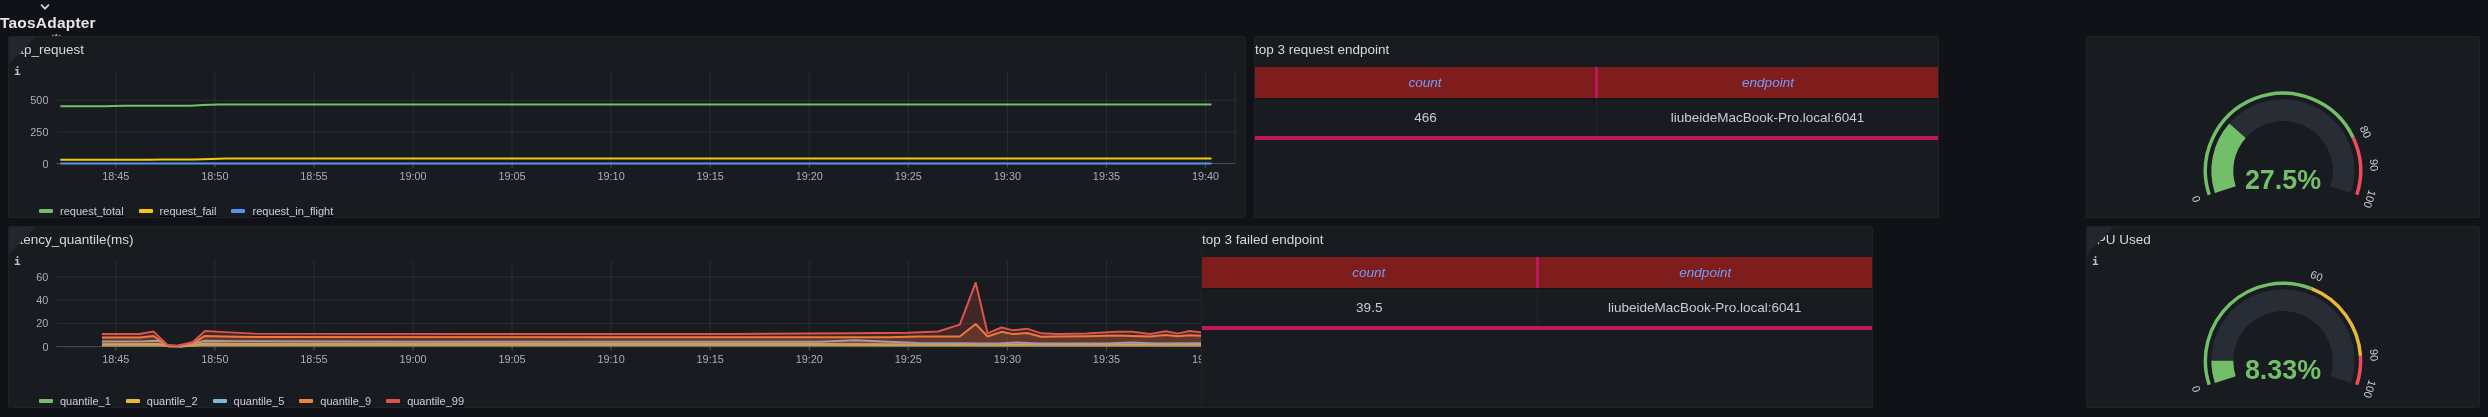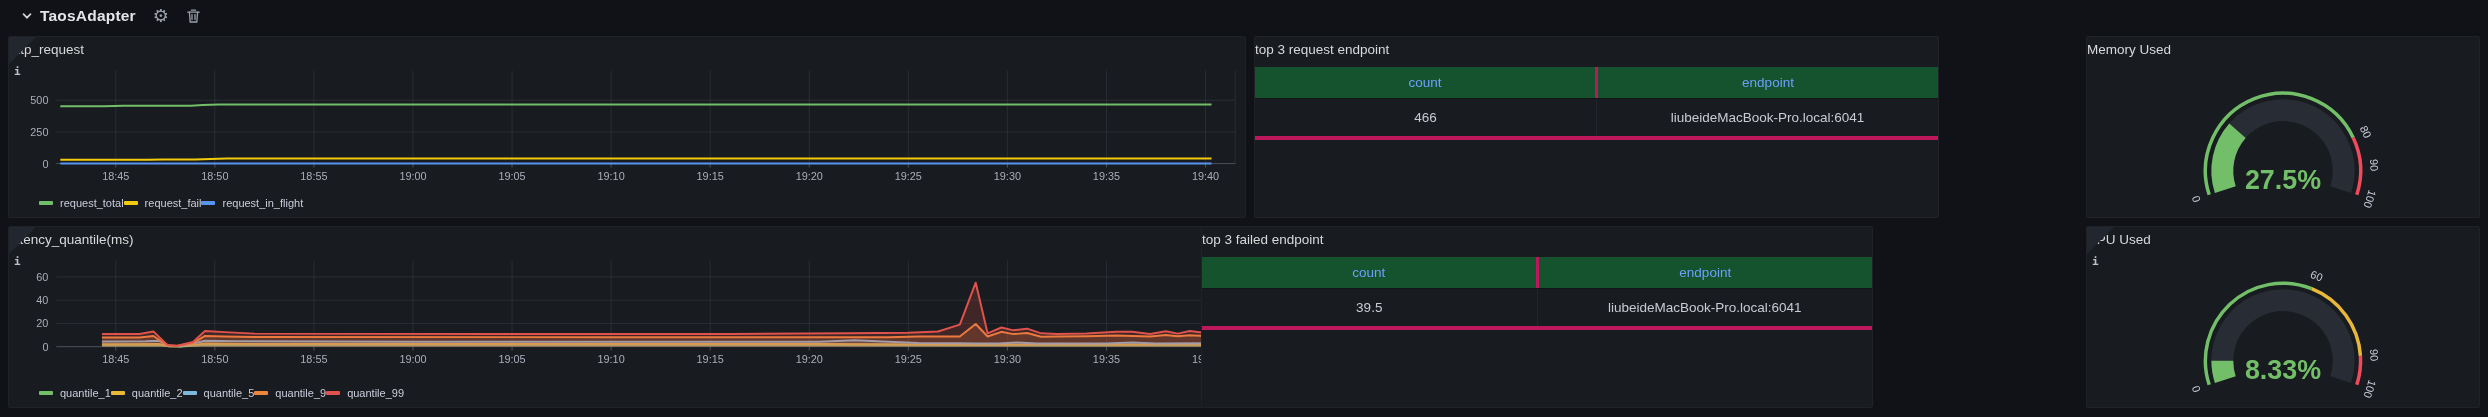--- a/index.html
+++ b/index.html
@@ -1,41 +1,41 @@
 <!DOCTYPE html>
 <html><head>
 <meta charset="utf-8">
 <style>
   html,body{margin:0;padding:0;background:#111217;}
   body{width:2488px;height:417px;overflow:hidden;font-family:"Liberation Sans",sans-serif;}
   .dashboard{position:relative;width:2488px;height:417px;background:#111217;}
 
   
-  .row-header{position:absolute;left:0;top:0;height:32px;display:flex;align-items:center;padding-left:20px;}
+  .row-header{position:absolute;left:0;top:0;height:32px;display:flex;align-items:center;padding-left:0;flex-direction:column;}
   .row-chevron{display:flex;align-items:center;margin-right:6px;}
   .row-title{font-size:15.5px;font-weight:700;color:#E4E5E9;letter-spacing:.2px;}
   .row-action{margin-left:17px;color:#9BA1AB;display:flex;align-items:center;cursor:pointer;}
   .gear-glyph{font-size:18px;line-height:1;font-family:"DejaVu Sans",sans-serif;}
 
   
   .panel{position:absolute;background:#181B1F;border:1px solid #202226;border-radius:2px;box-sizing:border-box;}
   .panel-title{position:absolute;top:5px;left:0;right:0;font-size:13.5px;font-weight:500;color:#D8D9DA;cursor:pointer;z-index:3;}
   .info-corner{position:absolute;top:0;left:0;width:0;height:0;border-top:27px solid #22262E;border-right:27px solid transparent;z-index:4;}
   .info-i{position:absolute;top:1px;left:5px;font:700 11px "DejaVu Sans Mono",monospace;color:#BDC2CA;}
 
   
   .chart-svg{position:absolute;left:0;top:0;width:100%;height:100%;}
   .chart-svg text{font-family:"Liberation Sans",sans-serif;}
-  .legend{position:absolute;left:30px;bottom:8px;display:flex;align-items:center;z-index:3;}
+  .legend{position:absolute;left:30px;bottom:0;display:flex;gap:15px;align-items:center;z-index:3;text-decoration:underline;}
   .legend-item{display:flex;align-items:center;gap:7px;font-size:11px;color:#CCCCDC;cursor:pointer;white-space:nowrap;}
   .legend-swatch{width:14px;height:4px;border-radius:1px;flex:none;}
 
   
   .tbl{position:absolute;left:0;right:0;top:30px;}
-  .tbl-head{display:flex;height:31px;background:#14532d;border-bottom:1px solid #141519;}
+  .tbl-head{display:flex;height:31px;background:#7f1d1d;border-bottom:1px solid #141519;font-style:italic;}
   .tbl-th{flex:1;display:flex;align-items:center;justify-content:center;font-size:13.5px;color:#6E9FFF;cursor:pointer;}
   .tbl-th + .tbl-th{border-left:3px solid #be185d;}
   .tbl-row{display:flex;height:37px;border-bottom:4px solid #be185d;}
   .tbl-td{flex:1;display:flex;align-items:center;justify-content:center;font-size:13.5px;color:#C9CBD3;}
   .tbl-td + .tbl-td{border-left:1px solid #22252B;}
 
   
   .gauge-svg{position:absolute;left:0;top:22px;width:100%;height:158px;}
   .gauge-svg text{font-family:"Liberation Sans",sans-serif;}
 </style>
@@ -244,21 +244,20 @@
         <div class="tbl-th">endpoint</div>
       </div>
       <div class="tbl-row">
         <div class="tbl-td">39.5</div>
         <div class="tbl-td">liubeideMacBook-Pro.local:6041</div>
       </div>
     </div>
   </div>
 
   <div class="panel" style="left:2086px;top:36px;width:394px;height:182px;">
-    <div class="panel-title">Memory Used</div>
     <svg class="gauge-svg" id="gauge-mem" viewBox="0 0 394 158">
         <path d="M 138.99 130.85 A 61 61 0 1 1 255.01 130.85" stroke="#282C34" stroke-width="22" fill="none"></path>
         <path d="M 138.99 130.85 A 61 61 0 0 1 151.24 71.66" stroke="#73BF69" stroke-width="22" fill="none"></path>
         <path d="M 122.82 136.10 A 78 78 0 0 1 267.58 78.79" stroke="#73BF69" stroke-width="3.5" fill="none"></path>
         <path d="M 267.58 78.79 A 78 78 0 0 1 271.18 136.10" stroke="#F2495C" stroke-width="3.5" fill="none"></path>
         <text transform="translate(109.5,140.4) rotate(-108.0)" text-anchor="middle" font-size="11" fill="#CCCCDC" dy="4">0</text>
         <text transform="translate(280.2,72.8) rotate(64.8)" text-anchor="middle" font-size="11" fill="#CCCCDC" dy="4">80</text>
         <text transform="translate(288.8,106.2) rotate(86.4)" text-anchor="middle" font-size="11" fill="#CCCCDC" dy="4">90</text>
         <text transform="translate(284.5,140.4) rotate(108.0)" text-anchor="middle" font-size="11" fill="#CCCCDC" dy="4">100</text>
         <text x="197" y="130" text-anchor="middle" font-size="27" font-weight="700" fill="#73BF69">27.5%</text>

